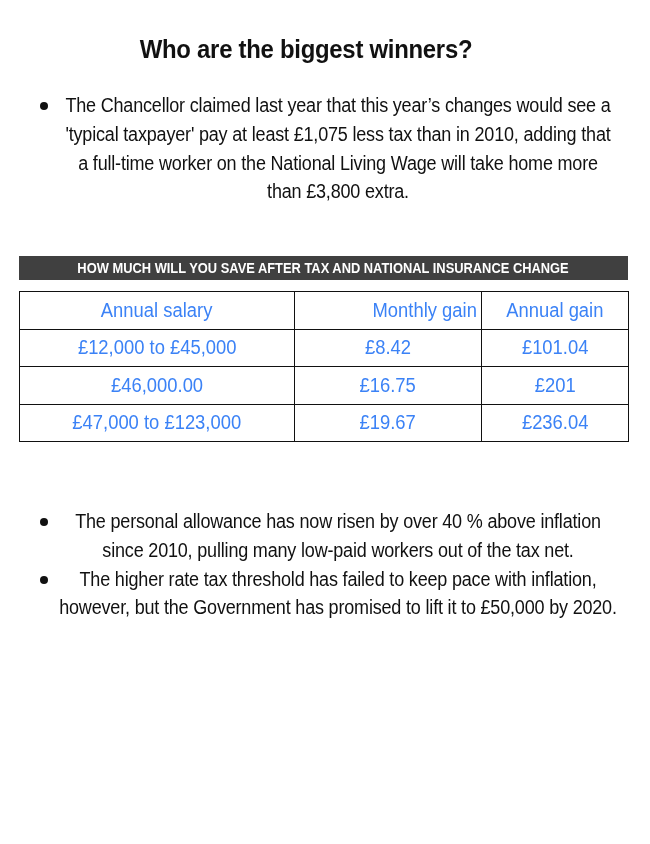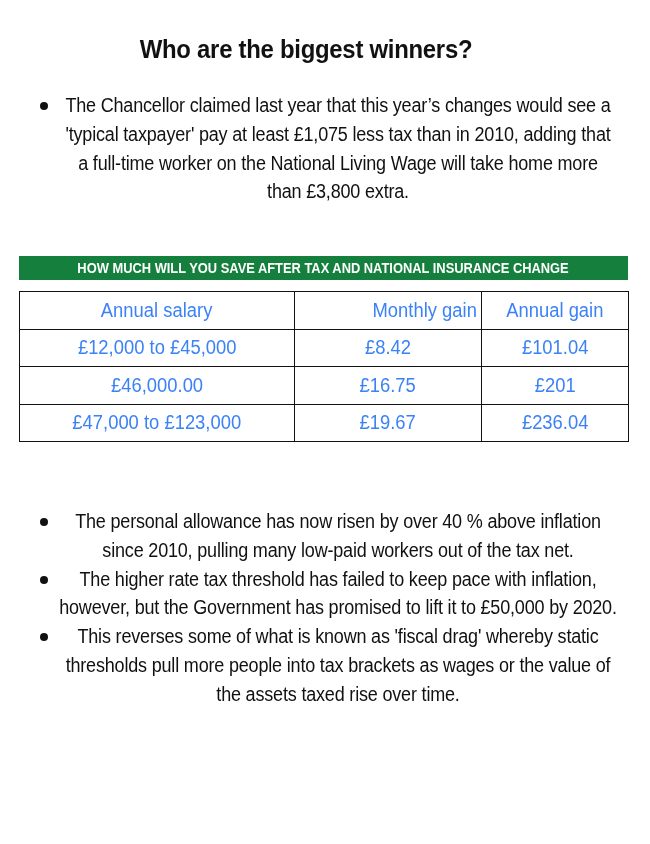--- a/index.html
+++ b/index.html
@@ -116,21 +116,21 @@
 
 <div class="title">Who are the biggest winners?</div>
 
 <ul class="bullets" id="bullets-top">
   <li>
     <span class="dot"></span>
     <span class="txt">The Chancellor claimed last year that this year’s changes would see a 'typical taxpayer' pay at least £1,075 less tax than in 2010, adding that a full-time worker on the National Living Wage will take home more than £3,800 extra.</span>
   </li>
 </ul>
 
-<div class="banner" style="background: #15803d;">
+<div class="banner" style="background: #404040;">
   <span>HOW MUCH WILL YOU SAVE AFTER TAX AND NATIONAL INSURANCE CHANGE</span>
 </div>
 
 <table class="gain-table">
   <thead>
     <tr>
       <th class="c1"><span class="cell-inner">Annual salary</span></th>
       <th class="c2"><span class="cell-inner">Monthly gain</span></th>
       <th class="c3"><span class="cell-inner">Annual gain</span></th>
     </tr>
@@ -156,17 +156,13 @@
 
 <ul class="bullets" id="bullets-bottom">
   <li>
     <span class="dot"></span>
     <span class="txt">The personal allowance has now risen by over 40 % above inflation since 2010, pulling many low-paid workers out of the tax net.</span>
   </li>
   <li>
     <span class="dot"></span>
     <span class="txt">The higher rate tax threshold has failed to keep pace with inflation, however, but the Government has promised to lift it to £50,000 by 2020.</span>
   </li>
-  <li>
-    <span class="dot"></span>
-    <span class="txt">This reverses some of what is known as 'fiscal drag' whereby static thresholds pull more people into tax brackets as wages or the value of the assets taxed rise over time.</span>
-  </li>
 </ul>
 
 </body></html>

